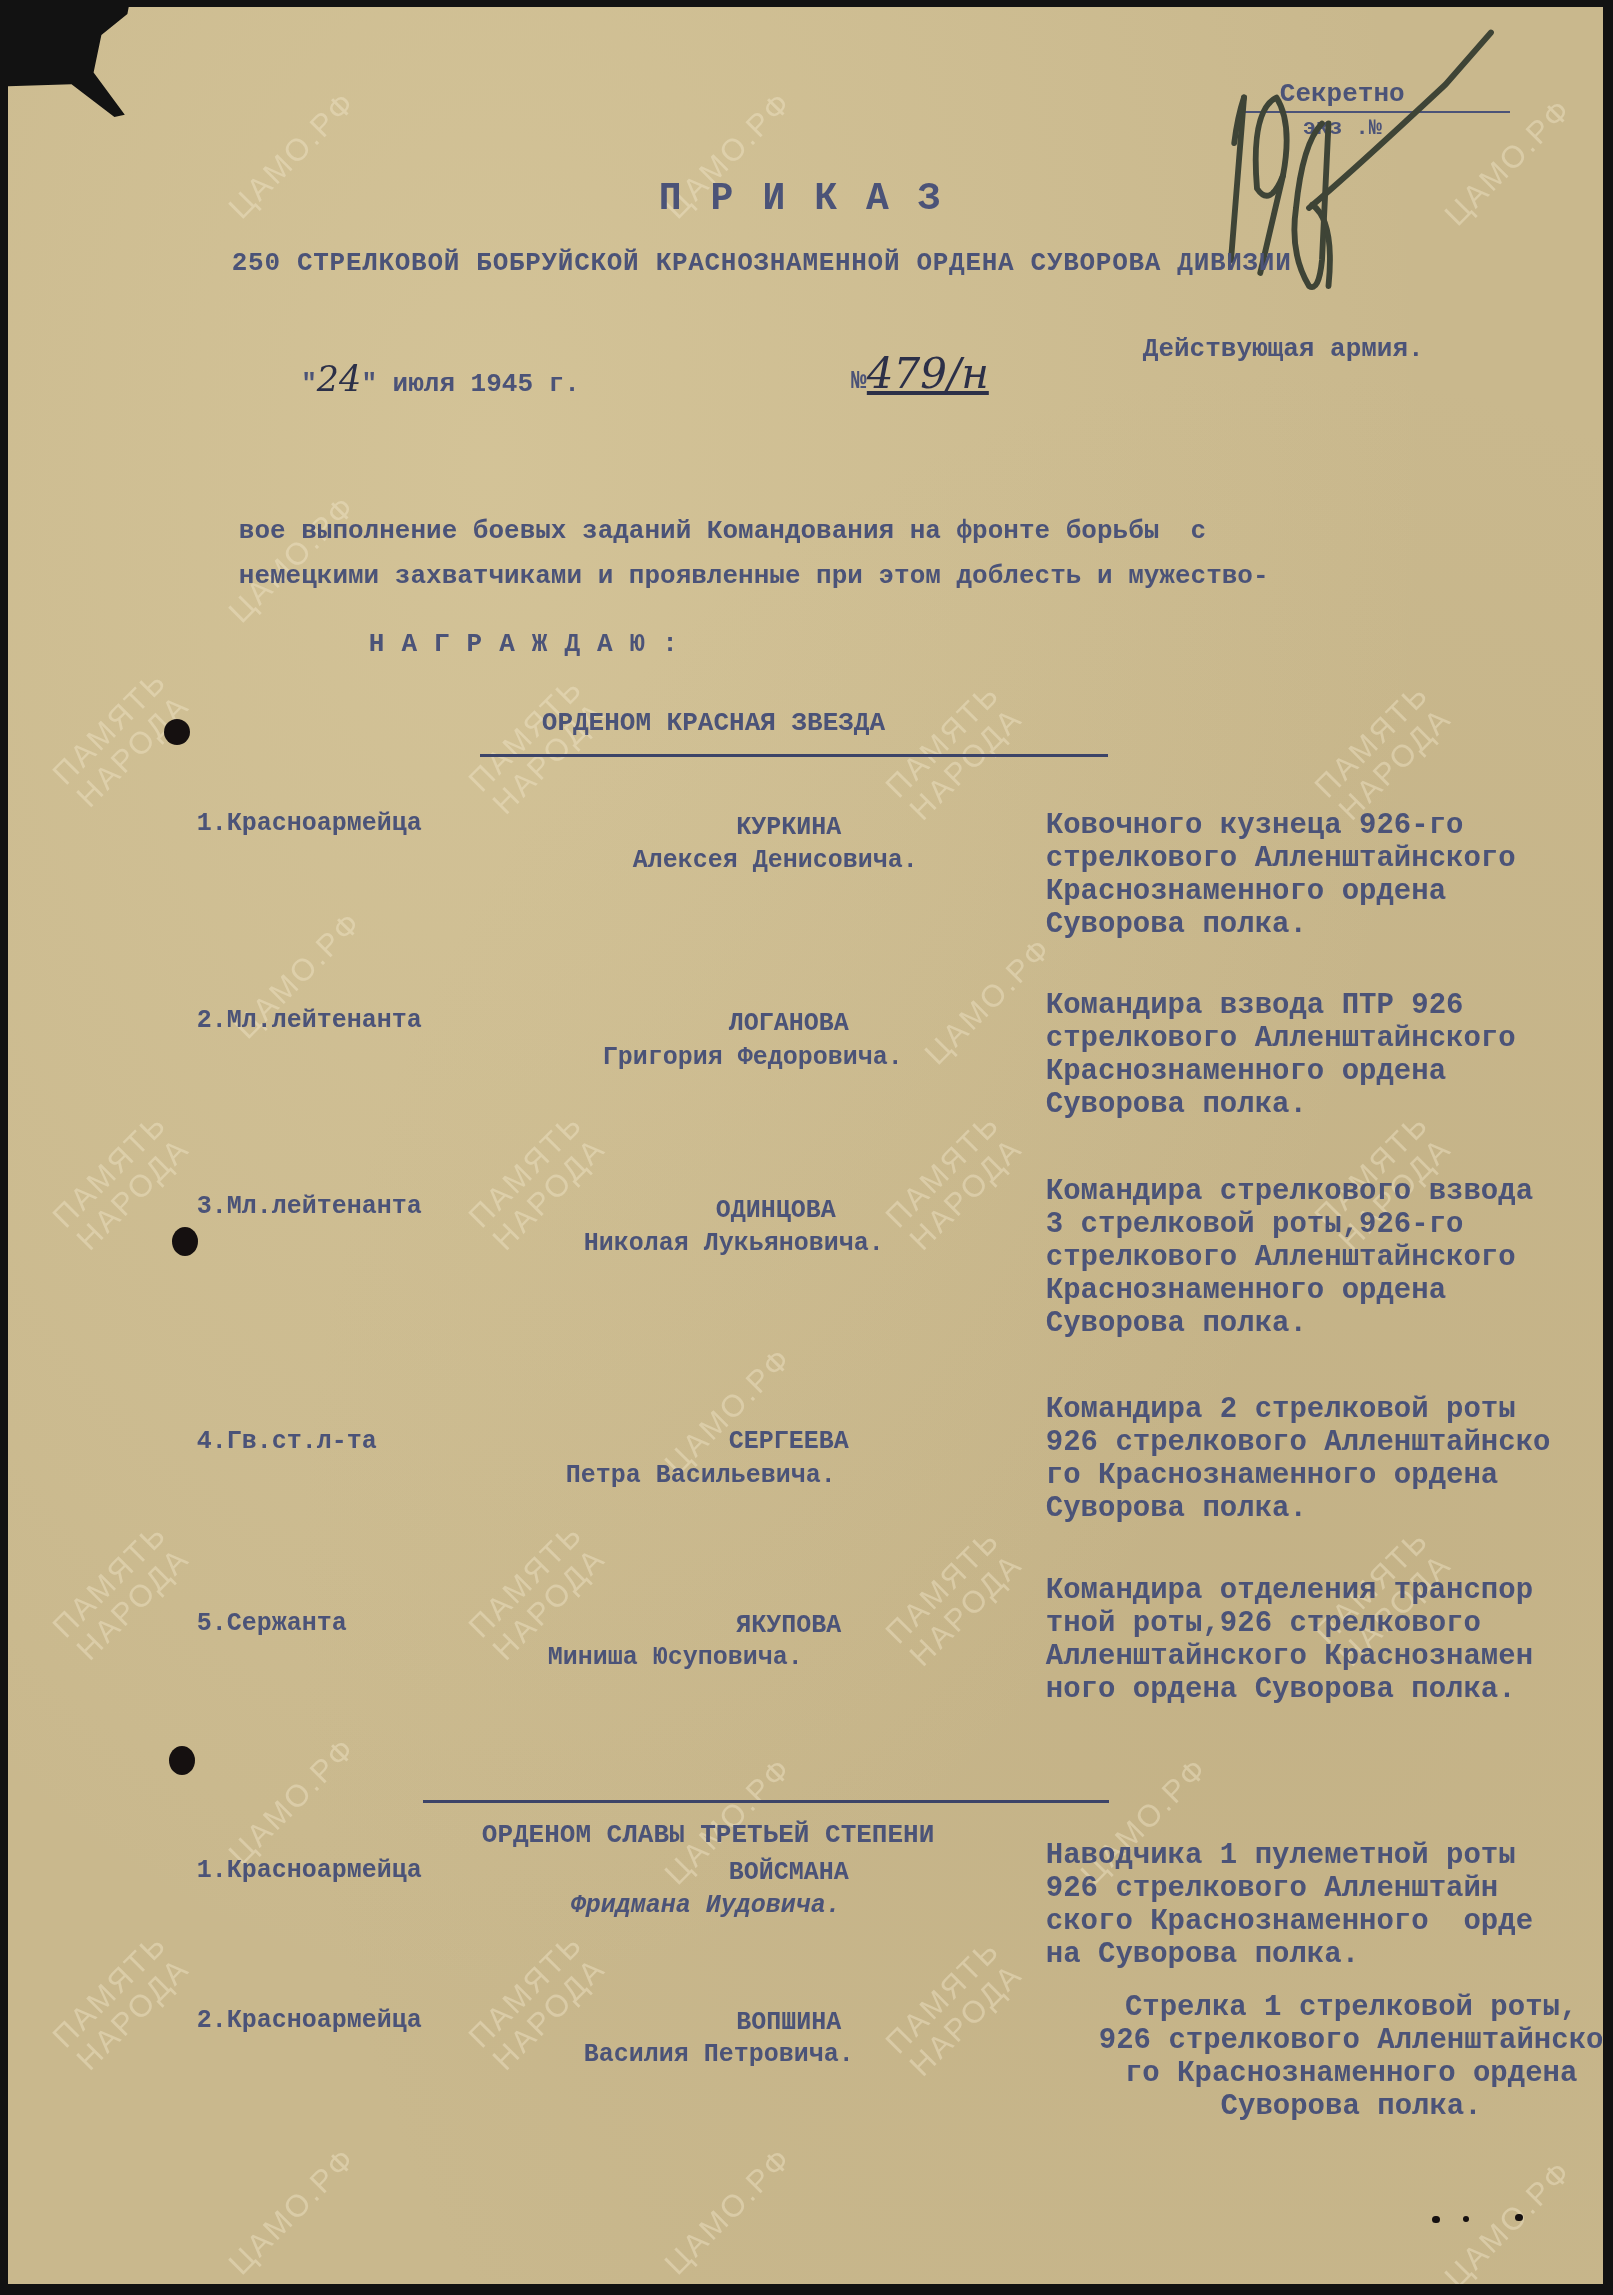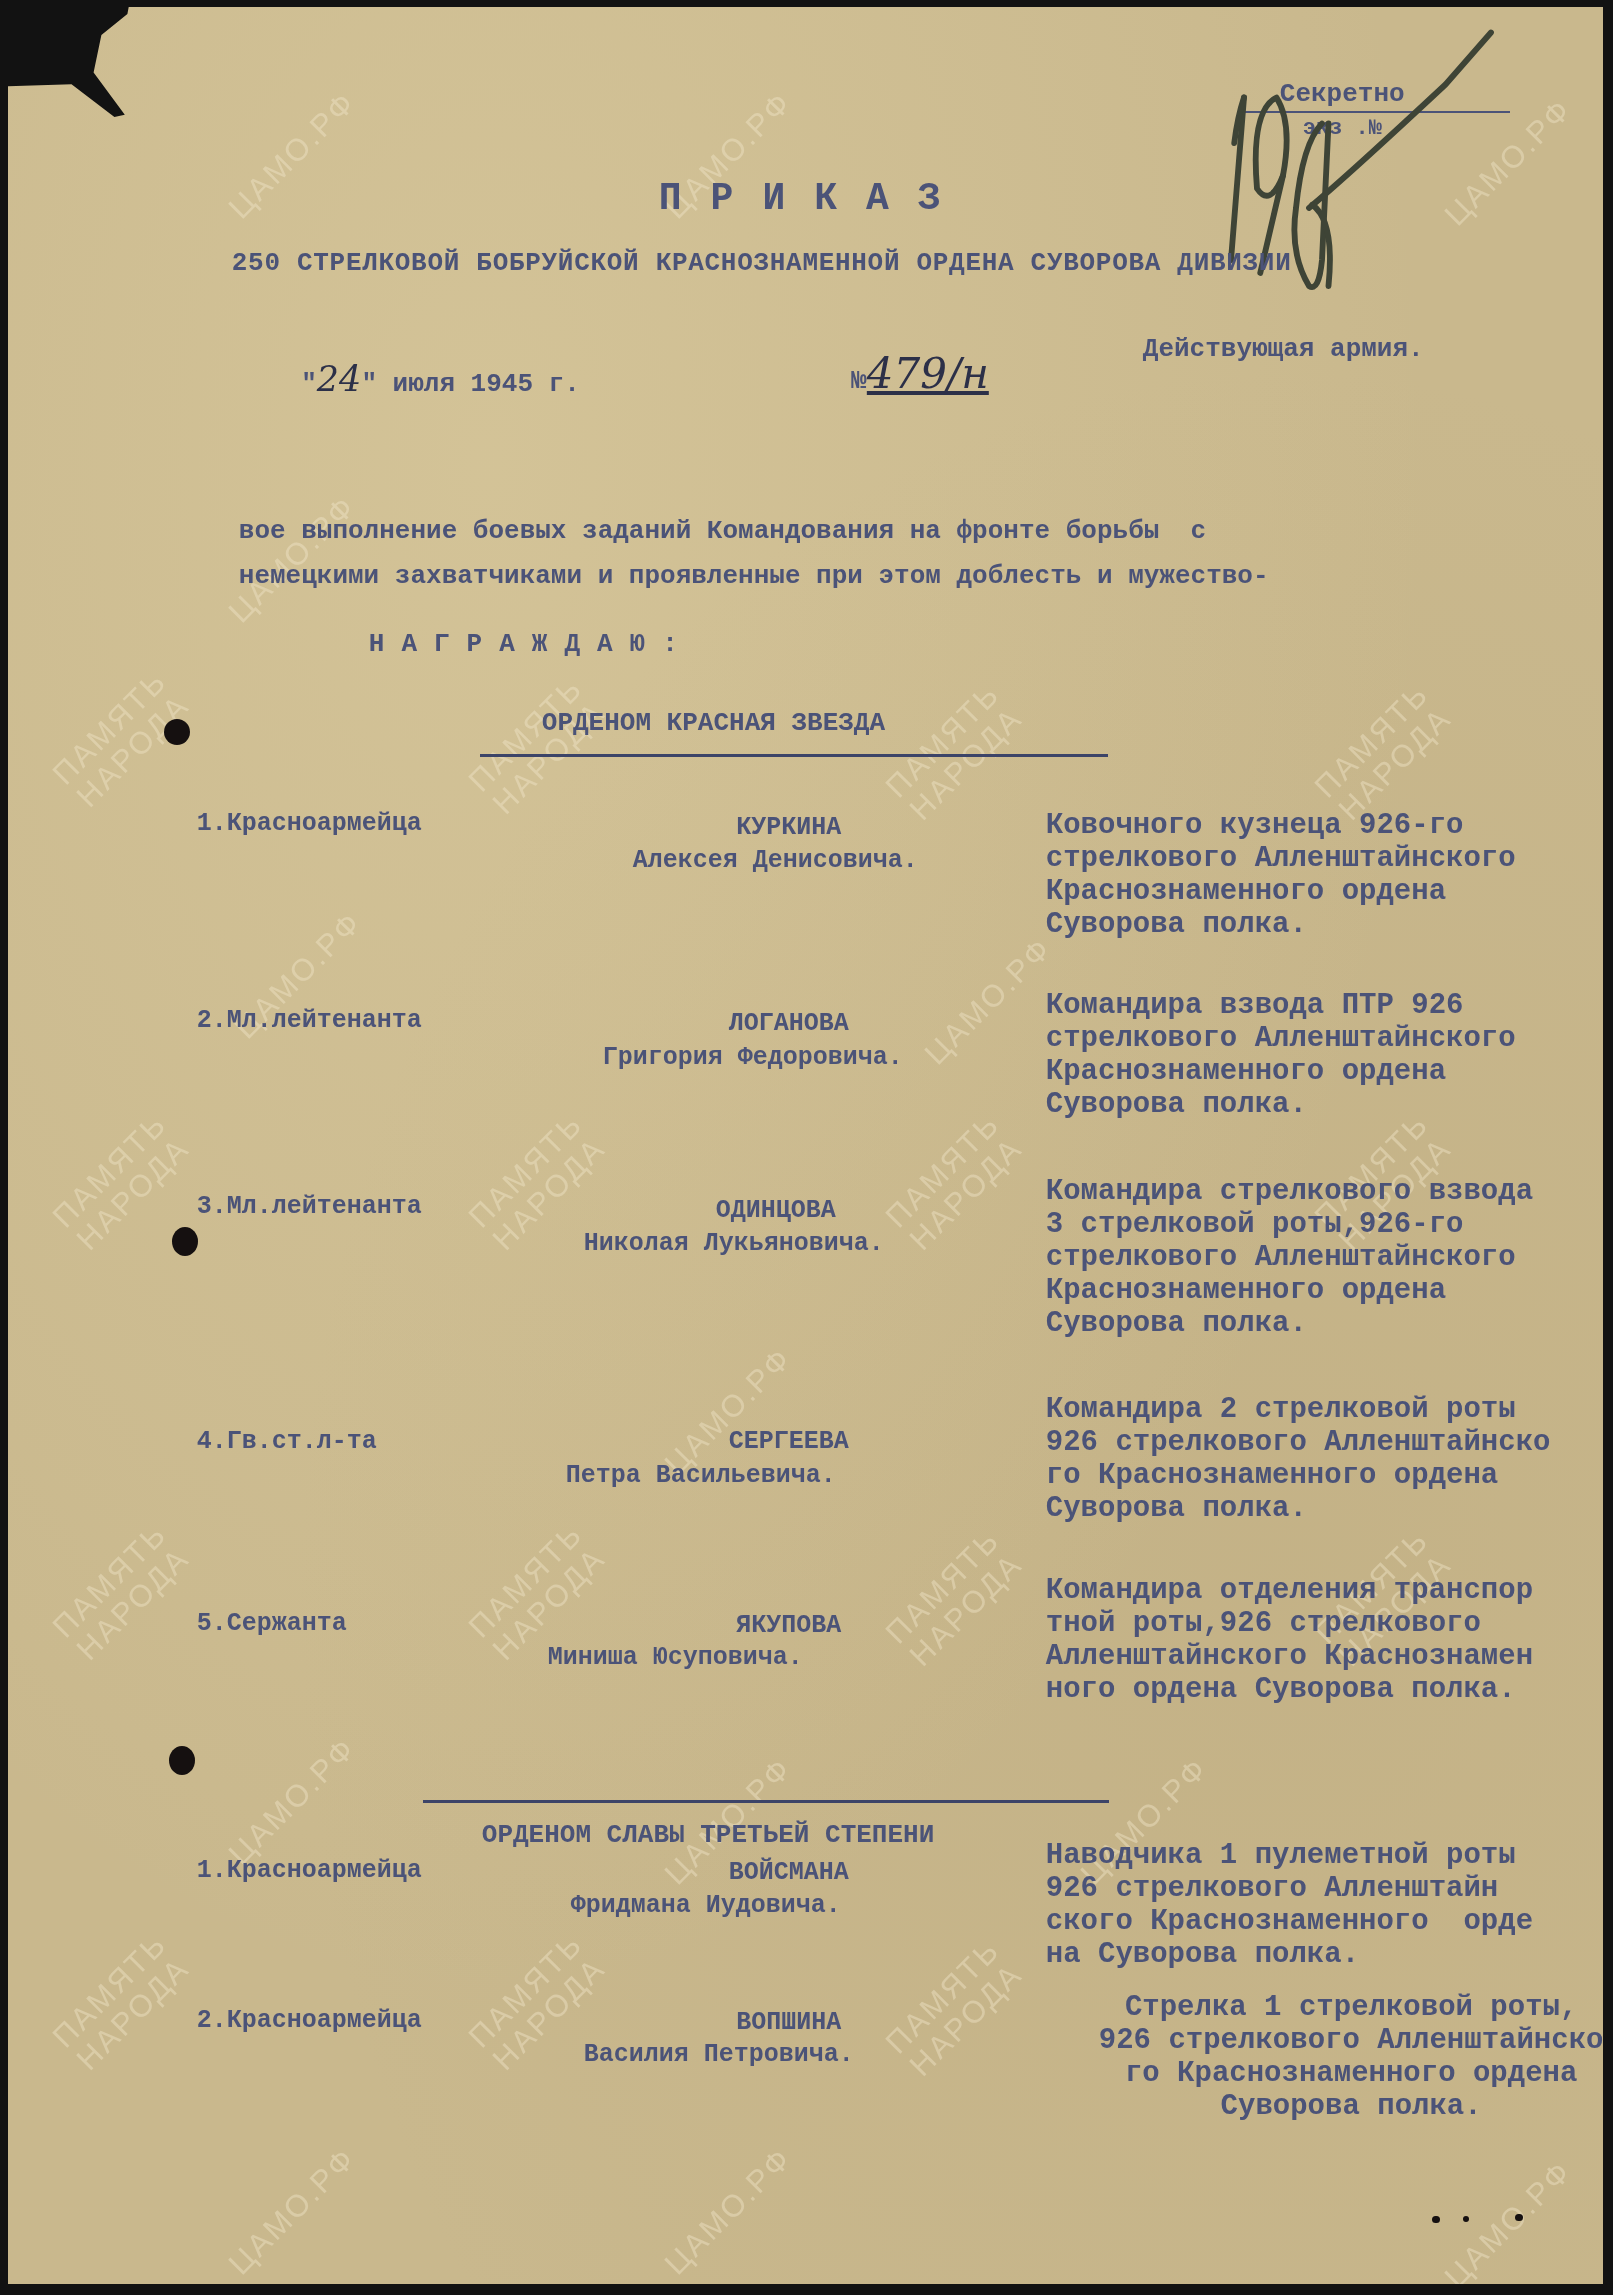--- a/index.html
+++ b/index.html
@@ -142,21 +142,21 @@
   <div class="abs tw name" style="left:586px;top:1604px;width:390px;">ЯКУПОВА</div>
   <div class="abs tw name" style="left:540px;top:1636px;">Миниша Юсуповича.</div>
   <div class="abs tw pos" style="left:1038px;top:1567px;"><div>Командира отделения транспор</div><div>тной роты,926 стрелкового</div><div>Алленштайнского Краснознамен</div><div>ного ордена Суворова полка.</div></div>
 
   <div class="abs tw section" style="left:474px;top:1765px;margin-top:48px;">ОРДЕНОМ СЛАВЫ ТРЕТЬЕЙ СТЕПЕНИ</div>
   <div class="section-underline" style="left:415px;top:1793px;width:296px;"></div>
   <div class="section-underline" style="left:711px;top:1793px;width:390px;"></div>
 
   <div class="abs tw rank" style="left:189px;top:1849px;">1.Красноармейца</div>
   <div class="abs tw name" style="left:586px;top:1851px;width:390px;">ВОЙСМАНА</div>
-  <div class="abs tw name" style="left:563px;top:1884px;">Фридмана Иудовича.</div>
+  <div class="abs tw name" style="left:563px;top:1884px;font-style:italic;">Фридмана Иудовича.</div>
   <div class="abs tw pos" style="left:1038px;top:1832px;"><div>Наводчика 1 пулеметной роты</div><div>926 стрелкового Алленштайн</div><div>ского Краснознаменного  орде</div><div>на Суворова полка.</div></div>
 
   <div class="abs tw rank" style="left:189px;top:1999px;text-align:center;">2.Красноармейца</div>
   <div class="abs tw name" style="left:586px;top:2001px;width:390px;">ВОПШИНА</div>
   <div class="abs tw name" style="left:576px;top:2033px;">Василия Петровича.</div>
   <div class="abs tw pos" style="left:1091px;top:1984px;text-align:center;"><div>Стрелка 1 стрелковой роты,</div><div>926 стрелкового Алленштайнско</div><div>го Краснознаменного ордена</div><div>Суворова полка.</div></div>
 
 </div>
 
 

